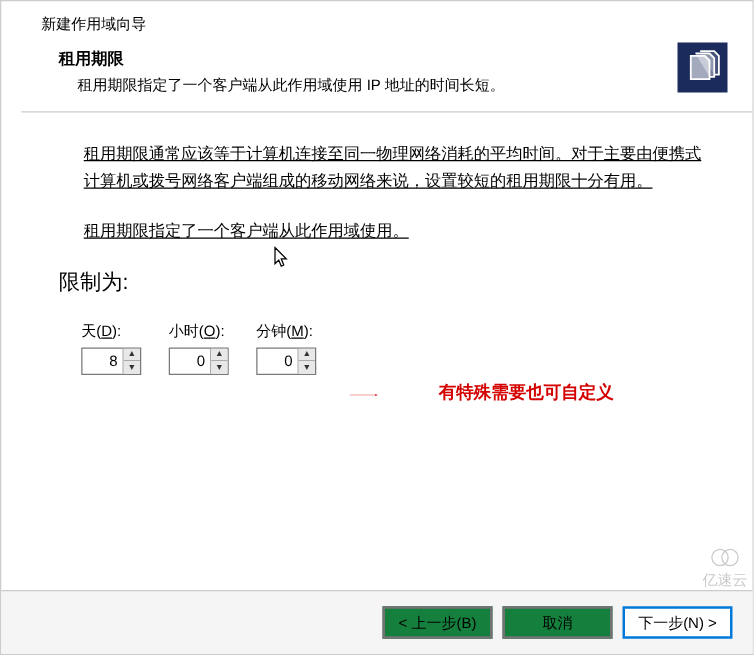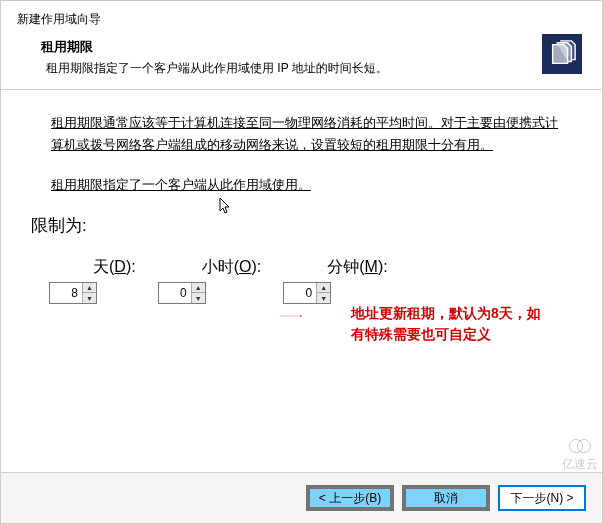--- a/index.html
+++ b/index.html
@@ -12,35 +12,36 @@
       color: #000;
       position: relative;
       overflow: hidden;
     }
     .wizard-container {
       width: 603px;
       height: 524px;
       border: 1px solid #ccc;
       background: #fff;
       position: relative;
+      padding-left: 16px;
     }
     .title {
       padding: 10px 0 0 16px;
       font-size: 12px;
       color: #000;
     }
     .header-section {
       padding: 10px 90px 12px 24px;
       position: relative;
       border-bottom: 1px solid #ccc;
     }
     .header-title {
       font-weight: bold;
       font-size: 13px;
-      margin-left: 16px;
+      margin-left: 6px;
     }
     .header-desc {
       margin-top: 4px;
       margin-left: 21px;
       font-size: 12px;
     }
     .header-icon {
       position: absolute;
       right: 20px;
       top: 6px;
@@ -78,23 +79,22 @@
       margin-left: 48px;
       gap: 22px;
       position: relative;
     }
     .field-group {
       display: flex;
       flex-direction: column;
       align-items: flex-start;
     }
     .field-label {
-      font-size: 16px;
+      font-size: 12px;
       margin-bottom: 4px;
-      margin-left: 44px;
     }
     .underline { text-decoration: underline; }
     .spinner {
       display: flex;
       border: 1px solid #7a7a7a;
       height: 22px;
       background: #fff;
       width: 48px;
     }
     .spinner-value {
@@ -150,22 +150,22 @@
       border-top: 1px solid #ccc;
       padding: 12px 16px;
       display: flex;
       justify-content: flex-end;
       gap: 8px;
       background: #f5f5f5;
     }
     .btn {
       min-width: 88px;
       height: 26px;
-      border: 4px solid #737373;
-      background: #7dd3fc;
+      border: 2px solid #737373;
+      background: #15803d;
       font-size: 12px;
       cursor: pointer;
       font-family: inherit;
     }
     .btn-primary {
       border: 2px solid #0078d7;
       background: #fff;
     }
     .watermark {
       position: absolute;
@@ -261,21 +261,20 @@
   <svg class="cursor" width="14" height="18" viewBox="0 0 14 18">
     <path d="M1 1 L1 14 L4 11 L6 16 L8 15 L6 10 L10 10 Z" fill="#fff" stroke="#000" stroke-width="1"></path>
   </svg>
 
   <svg class="annotation-arrow" width="112" height="10" viewBox="0 0 112 10">
     <line x1="0" y1="5" x2="105" y2="5" stroke="#d40000" stroke-width="1.5"></line>
     <polygon points="112,5 102,1 102,9" fill="#d40000"></polygon>
   </svg>
 
   <div class="annotation-text">
-    <div>地址更新租期，默认为8天，如</div>
     <div>有特殊需要也可自定义</div>
   </div>
 
   <div class="watermark">
     <span class="watermark-icon"></span>
     <span>亿速云</span>
   </div>
 
   <div class="footer">
     <button class="btn">&lt; 上一步(B)</button>

